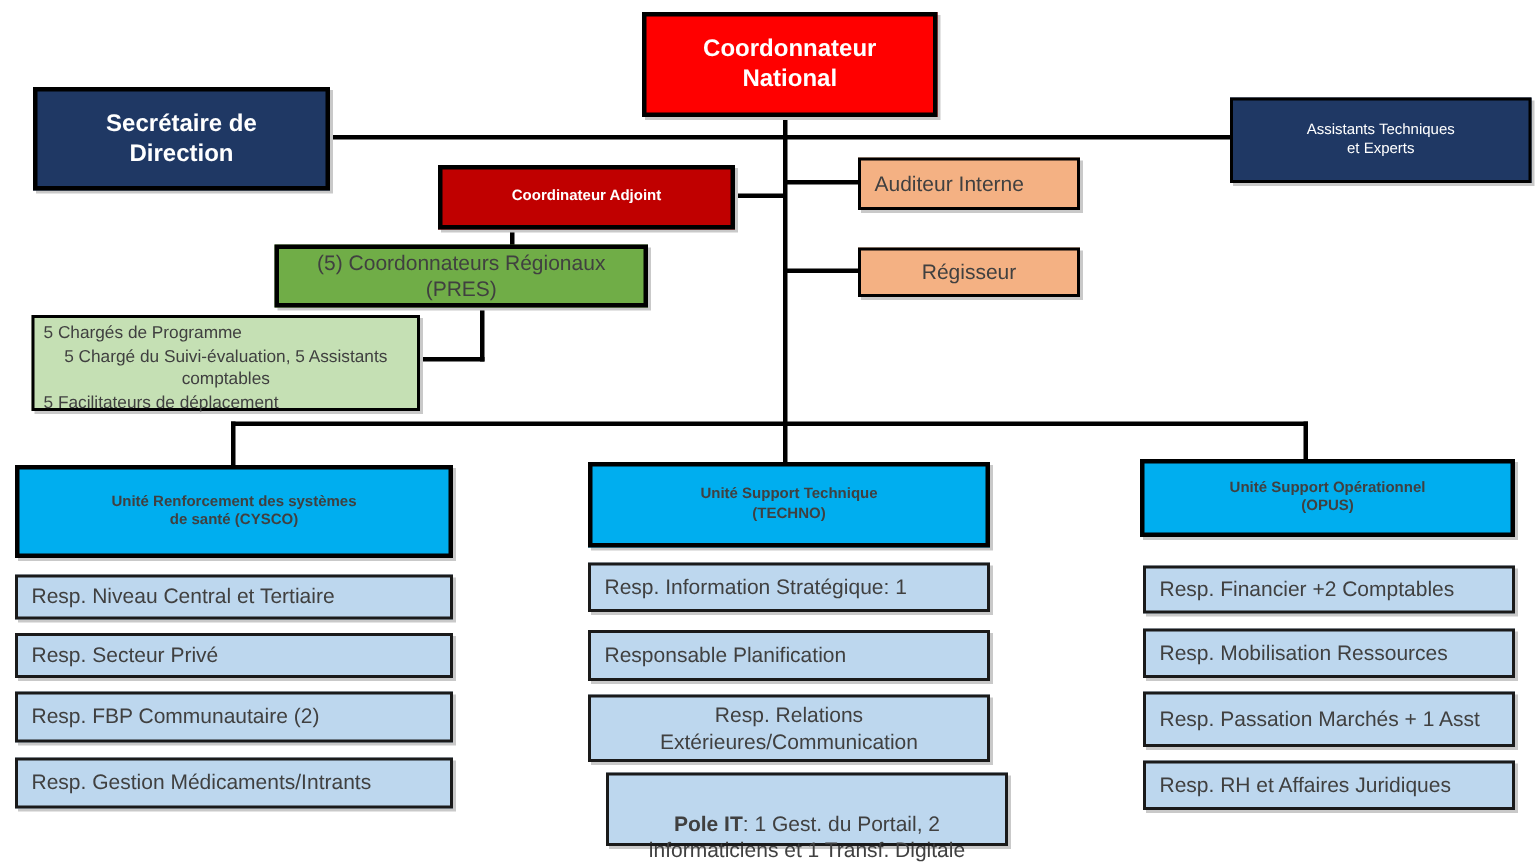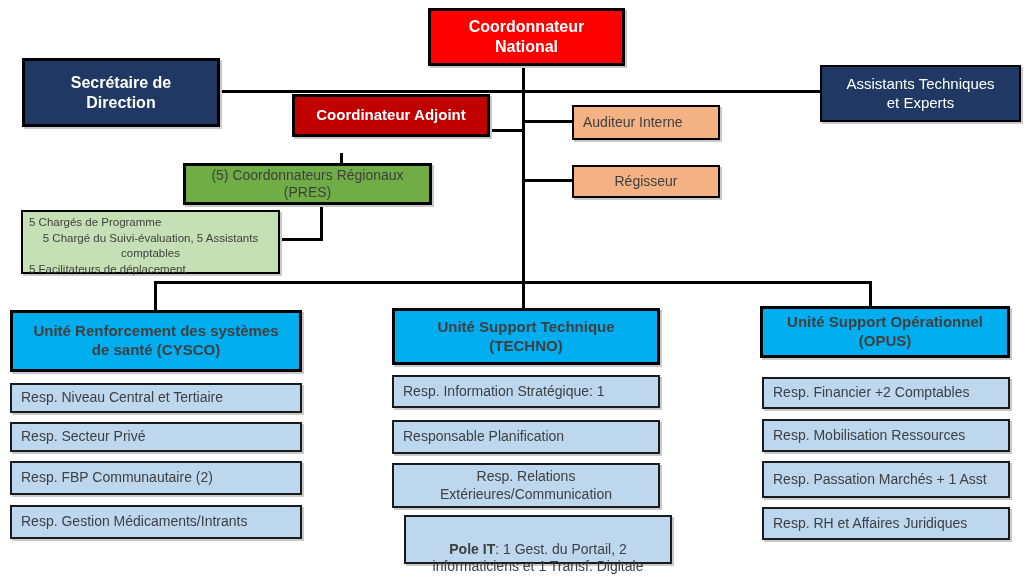--- a/index.html
+++ b/index.html
@@ -22,21 +22,21 @@
   .bold{font-weight:bold;}
   .red{background:#FF0000;}
   .darkred{background:#C00000;}
   .navy{background:#1F3864;}
   .peach{background:#F4B183;}
   .green{background:#70AD47;}
   .lightgreen{background:#C5E0B4;}
   .cyan{background:#00AEEF;}
   .lightblue{background:#BDD7EE;}
   .f16{font-size:16px;}
-  .f15{font-size:15px;}
+  .f15{font-size:10px;}
   .f14{font-size:14px;}
   .f11{font-size:11.5px;}
   .staff{flex-direction:column;align-items:flex-start;justify-content:space-between;
          padding:3px 6px;line-height:1.35;}
 </style>
 </head>
 <body>
 
 <div class="canvas">
 
@@ -45,30 +45,30 @@
   <div class="line" style="left:490px;top:129px;width:34px;height:3px;"></div>
   <div class="line" style="left:524px;top:120px;width:48px;height:3px;"></div>
   <div class="line" style="left:524px;top:179px;width:48px;height:3px;"></div>
   <div class="line" style="left:340px;top:153px;width:3px;height:11px;"></div>
   <div class="line" style="left:320px;top:205px;width:3px;height:36px;"></div>
   <div class="line" style="left:280px;top:238px;width:43px;height:3px;"></div>
   <div class="line" style="left:154px;top:281px;width:718px;height:3px;"></div>
   <div class="line" style="left:154px;top:281px;width:3px;height:29px;"></div>
   <div class="line" style="left:869px;top:281px;width:3px;height:25px;"></div>
 
-  <div class="box red b3 white bold f16" style="left:428px;top:8px;width:197px;height:58px;">Coordonnateur
+  <div class="box red b3 white bold f16" style="left:428px;top:8px;width:197px;height:70px;">Coordonnateur
 National</div>
 
   <div class="box navy b3 white bold f16" style="left:22px;top:58px;width:198px;height:69px;">Secrétaire de
 Direction</div>
 
   <div class="box navy b2 white f15" style="left:820px;top:65px;width:201px;height:57px;">Assistants Techniques
 et Experts</div>
 
-  <div class="box darkred b3 white bold f15" style="left:292px;top:94px;width:198px;height:43px;">Coordinateur Adjoint</div>
+  <div class="box darkred b3 white bold f15" style="left:292px;top:110px;width:198px;height:43px;">Coordinateur Adjoint</div>
 
   <div class="box peach b2 left f14" style="left:572px;top:105px;width:148px;height:35px;">Auditeur Interne</div>
 
   <div class="box peach b2 f14" style="left:572px;top:165px;width:148px;height:33px;">Régisseur</div>
 
   <div class="box green b3 f14" style="left:183px;top:163px;width:249px;height:42px;">(5) Coordonnateurs Régionaux
 (PRES)</div>
 
   <div class="box lightgreen b2 staff f11" style="left:21px;top:210px;width:259px;height:64px;">
     <div>5 Chargés de Programme</div>

